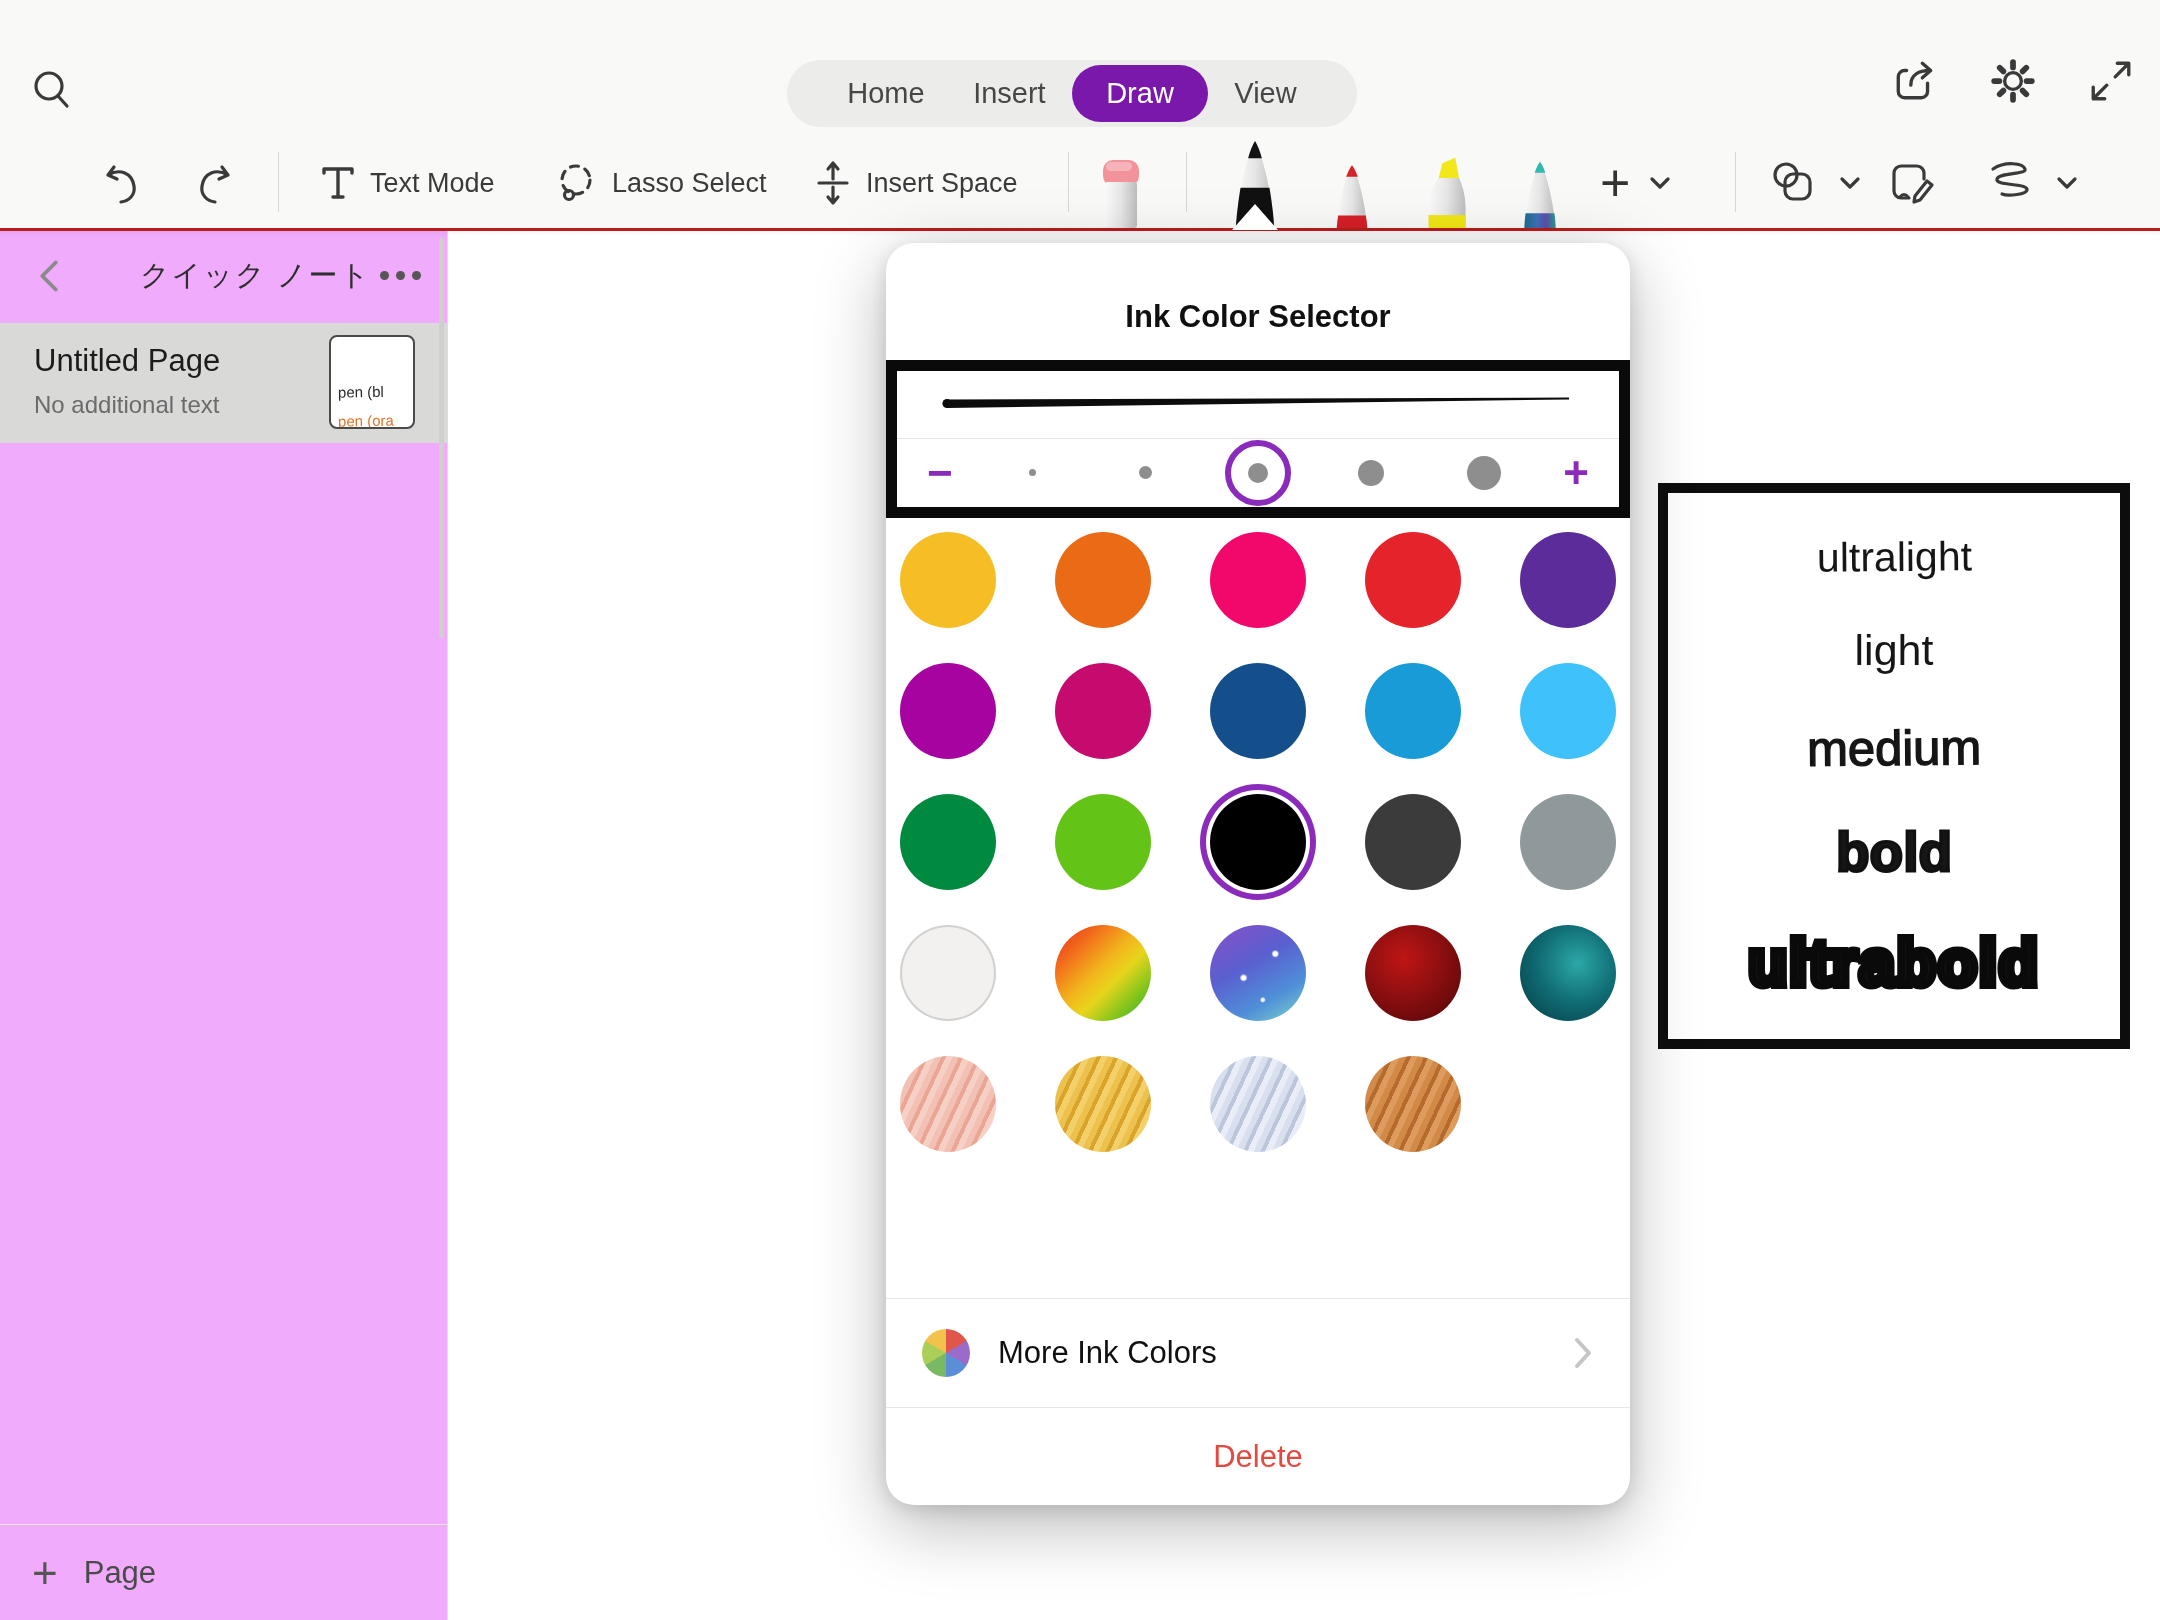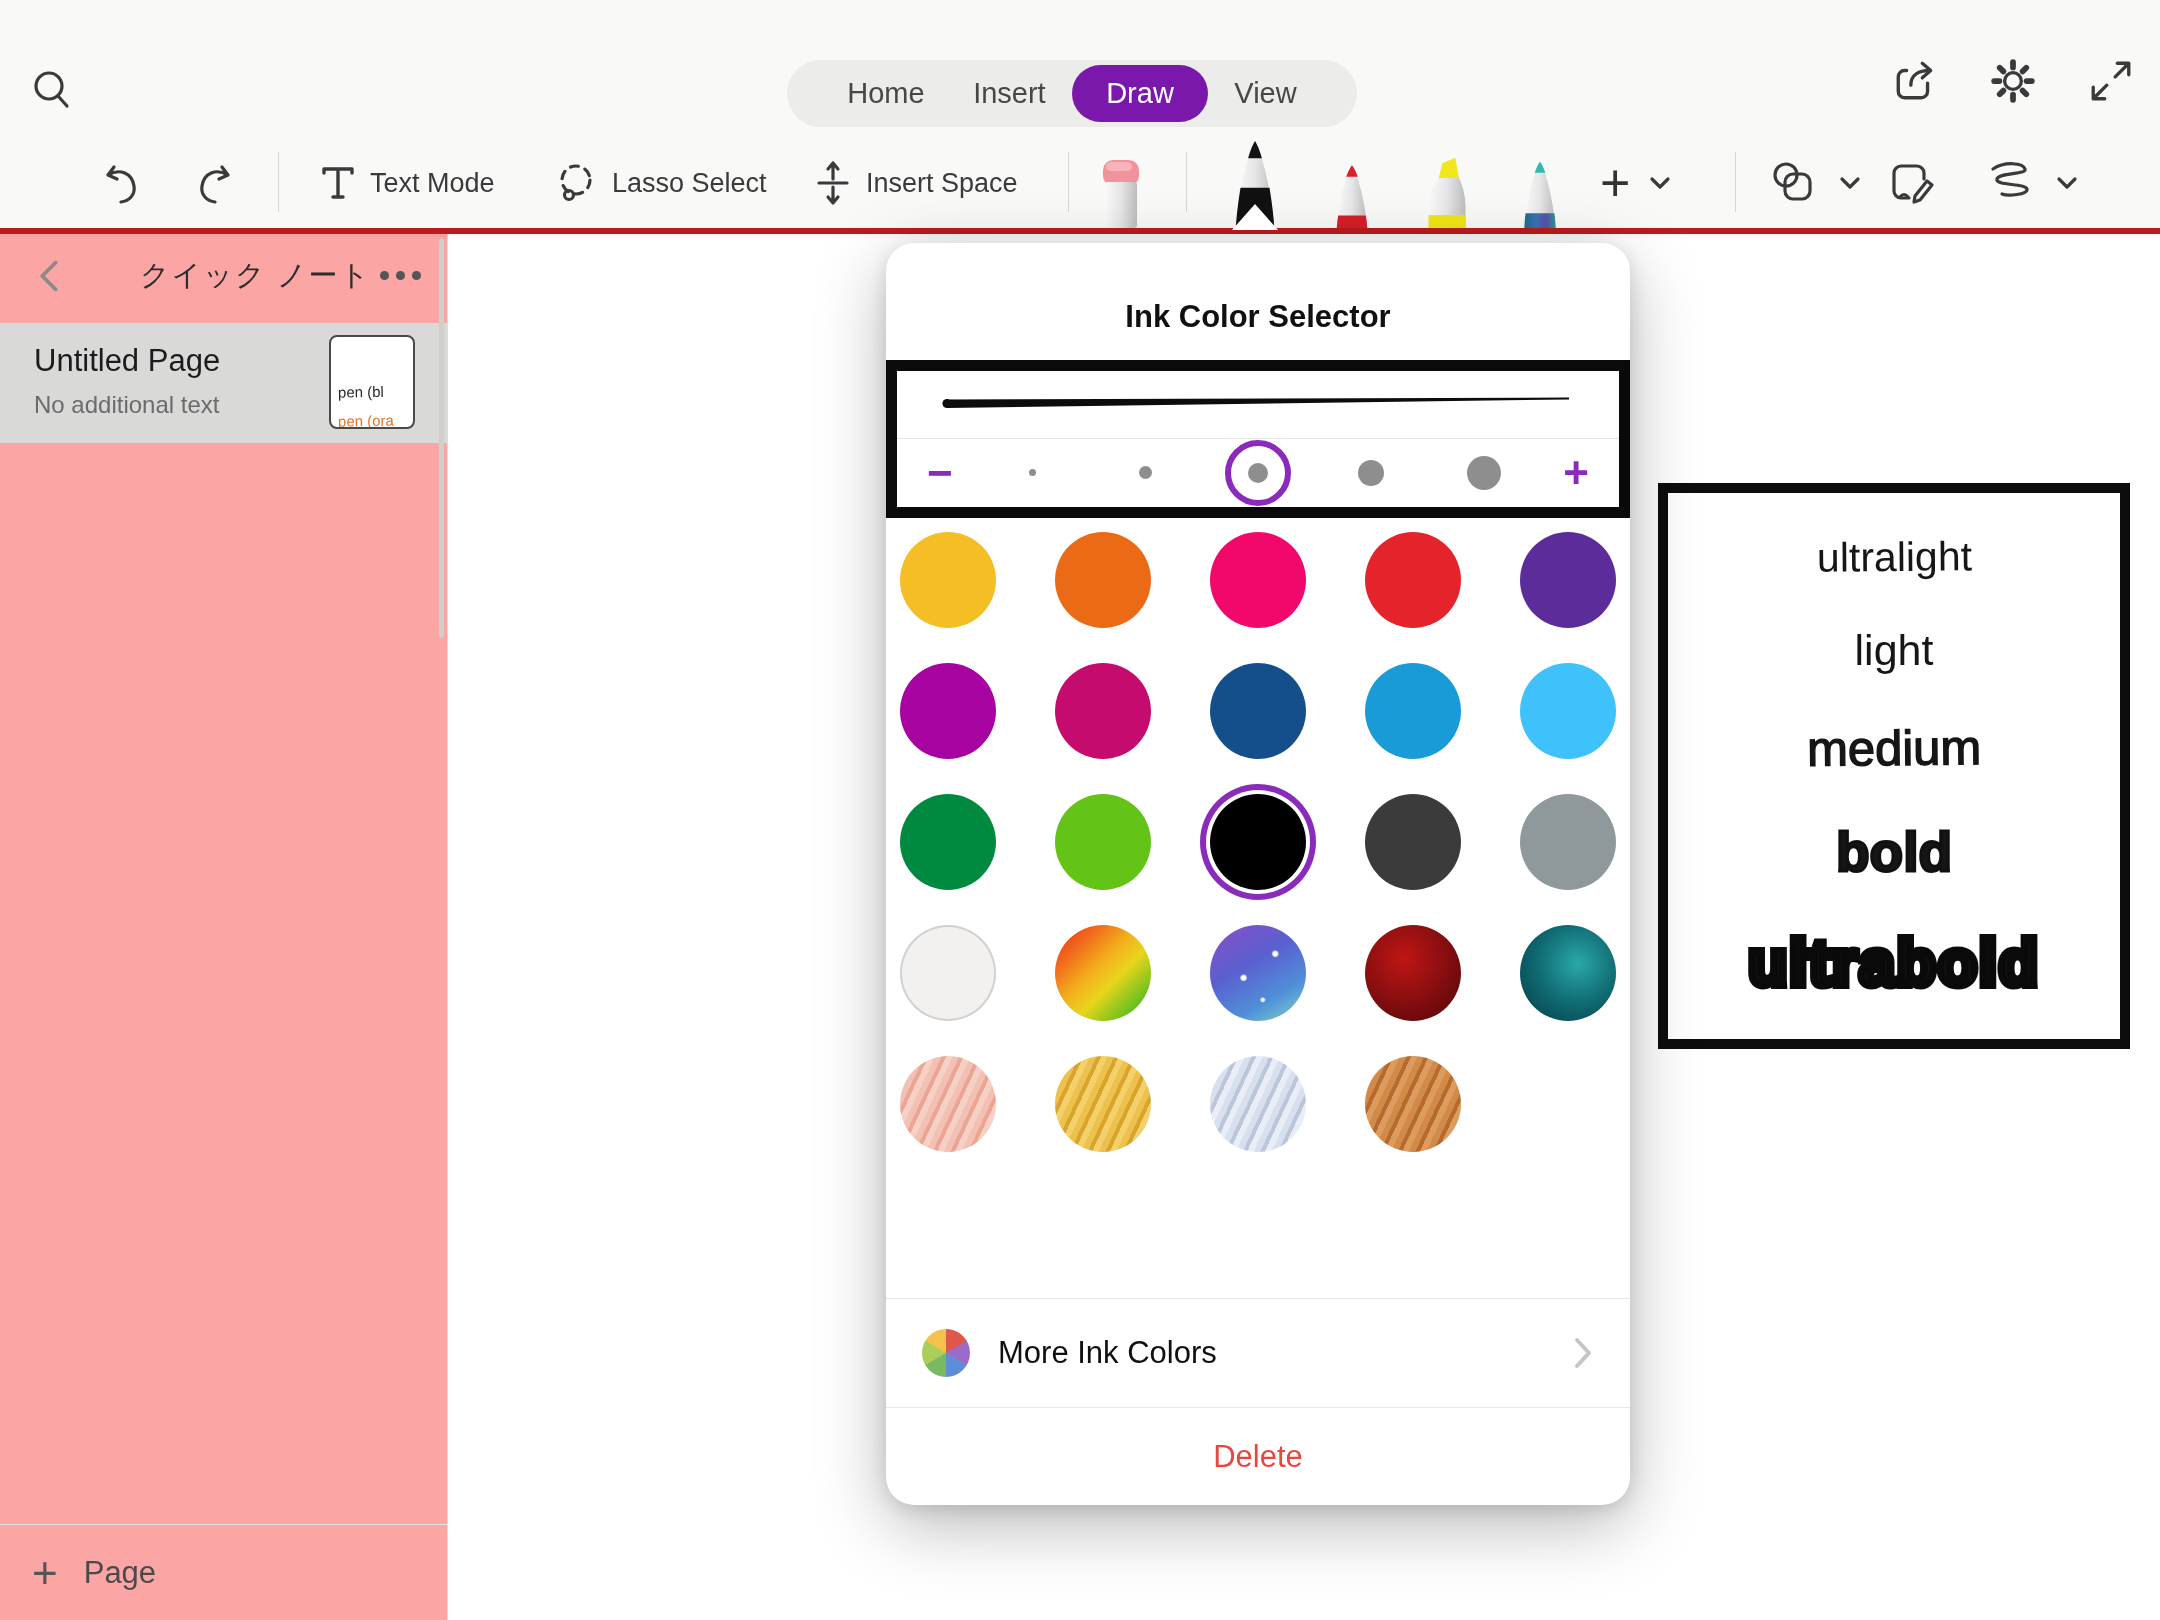--- a/index.html
+++ b/index.html
@@ -2,39 +2,39 @@
 <html><head>
 <meta charset="utf-8">
 <style>
   html,body{margin:0;padding:0;width:2160px;height:1620px;background:#fff;
     font-family:"Liberation Sans","DejaVu Sans",sans-serif;overflow:hidden;position:relative;}
   svg{display:block;}
   .icon-stroke{stroke:#3a3a3a;fill:none;stroke-width:3.2;stroke-linecap:round;stroke-linejoin:round;}
 
   
   #chrome{position:absolute;left:0;top:0;width:2160px;height:228px;background:#f9f9f8;
-    border-bottom:6px solid #b91c1c;box-shadow:0 2px 6px rgba(0,0,0,.05);z-index:2;}
+    border-bottom:3px solid #b91c1c;box-shadow:0 2px 6px rgba(0,0,0,.05);z-index:2;}
   #search-btn{position:absolute;left:28px;top:66px;width:48px;height:48px;}
   #tab-pill{position:absolute;left:787px;top:60px;width:570px;height:67px;background:#ececeb;
     border-radius:34px;display:flex;align-items:center;justify-content:space-around;padding:0 36px;box-sizing:border-box;}
   .tab{font-size:29px;color:#474747;padding:10px 22px;border-radius:30px;cursor:default;}
   .tab.active{background:#7a18ac;color:#fff;padding:12px 34px;}
   #top-right{position:absolute;right:26px;top:58px;display:flex;gap:52px;align-items:center;}
 
   
   #toolbar{position:absolute;left:0;top:138px;width:2160px;height:90px;z-index:2;}
   .tool{position:absolute;display:flex;align-items:center;gap:12px;color:#3a3a3a;font-size:27px;top:0;height:90px;}
   .vdiv{position:absolute;top:14px;width:1px;height:60px;background:#d7d7d6;}
   .chev{margin-left:6px;}
   .pen{position:absolute;bottom:0;z-index:4;}
   #caret{position:absolute;left:1232px;top:204px;width:46px;height:26px;background:#fff;
     clip-path:polygon(50% 0,100% 100%,0 100%);z-index:3;}
 
   
-  #sidebar{position:absolute;left:0;top:228px;width:448px;height:1392px;background:#fca5a5;
+  #sidebar{position:absolute;left:0;top:228px;width:448px;height:1392px;background:#f0abfc;
     border-right:1px solid #dededd;box-sizing:border-box;}
   #sb-header{position:relative;height:95px;display:flex;align-items:center;}
   #sb-title{flex:1;text-align:center;font-size:29px;color:#2e2e2e;letter-spacing:2px;}
   #sb-menu{position:absolute;right:26px;display:flex;gap:7px;}
   #sb-menu i{width:9px;height:9px;border-radius:50%;background:#555;}
   #page-item{position:relative;height:120px;background:#d9d9d8;}
   #page-item-title{position:absolute;left:34px;top:20px;font-size:31px;color:#1c1c1c;}
   #page-item-sub{position:absolute;left:34px;top:68px;font-size:24px;color:#6b6b6b;}
   #page-thumb{position:absolute;right:32px;top:12px;width:86px;height:94px;background:#fff;
     border:2px solid #4a4a4a;border-radius:8px;overflow:hidden;padding:8px 0 0 7px;box-sizing:border-box;}

